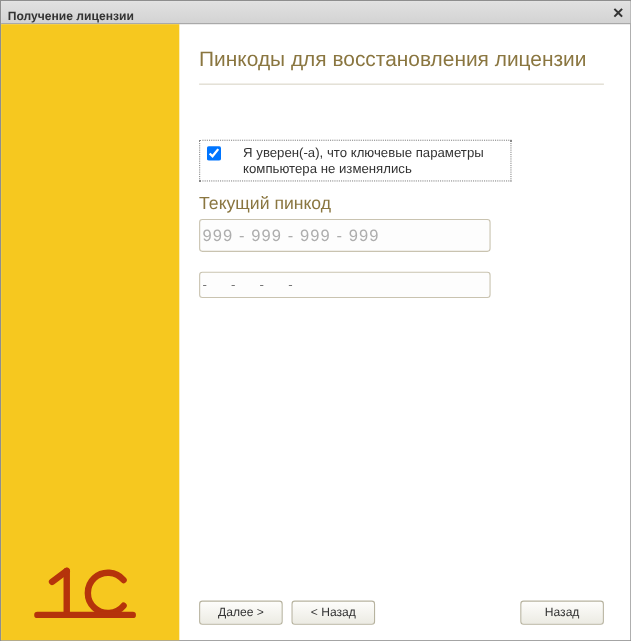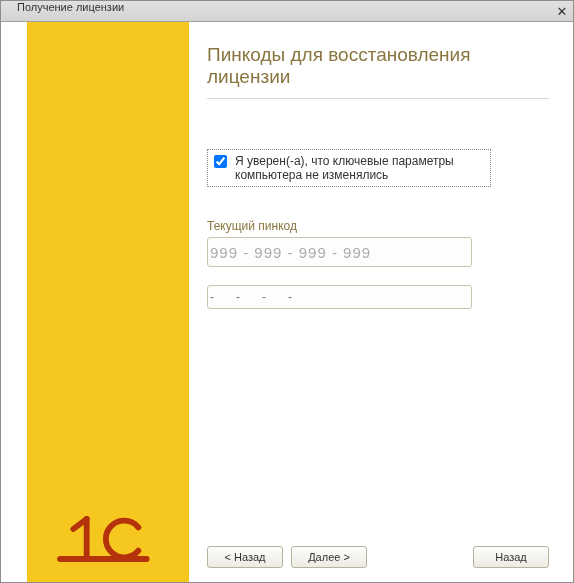--- a/index.html
+++ b/index.html
@@ -15,44 +15,43 @@
     box-sizing: border-box;
     border: 1px solid #8e8e8e;
     background: #fff;
     position: relative;
   }
   .titlebar {
     height: 20px;
     background: linear-gradient(#e1e1e1, #d3d3d3);
     border-bottom: 1px solid #a0a0a0;
     display: flex;
-    align-items: flex-start;
-    padding-left: 16px;
+    align-items: flex-end;
+    padding-left: 6px;
     font-size: 11px;
-    font-weight: normal;
+    font-weight: bold;
     color: #333;
     position: relative;
   }
   .titlebar .close {
     position: absolute;
     right: 0;
     top: 0;
     width: 22px;
     height: 20px;
     display: flex;
     align-items: center;
     justify-content: center;
     font-size: 13px;
     color: #333;
     cursor: pointer;
   }
   .body {
     display: flex;
     height: calc(100% - 21px);
-    padding-left: 26px;
   }
   .sidebar {
     width: 162px;
     background: #f4c430;
     background: #f7c51e;
     background: #f6c81f;
     position: relative;
     flex-shrink: 0;
   }
   .logo {
@@ -77,36 +76,36 @@
     color: #8a7640;
   }
   .hr {
     border: none;
     border-top: 1px solid #d9d4c6;
     margin: 0 0 50px 0;
   }
   .check-row {
     border: 1px dotted #888;
     padding: 4px 6px;
-    margin-bottom: 32px;
+    margin-bottom: 12px;
     display: flex;
     align-items: flex-start;
-    gap: 8px;
+    gap: 20px;
     font-size: 12px;
     color: #333;
     width: 270px;
   }
   .check-row input[type=checkbox] {
     margin: 1px 0 0 0;
   }
   .field-group {
     margin-bottom: 18px;
   }
   .field-label {
-    font-size: 12px;
+    font-size: 16px;
     color: #8a7640;
     margin-bottom: 4px;
   }
   .pin-input {
     width: 265px;
     height: 30px;
     box-sizing: border-box;
     border: 1px solid #c9c3b0;
     border-radius: 3px;
     font-size: 15px;
@@ -181,21 +180,21 @@
       <div class="field-group">
         <div class="field-label">Текущий пинкод</div>
         <input class="pin-input" type="text" value="999 - 999 - 999 - 999" style="">
       </div>
 
       <div class="field-group">
         <input class="pin-input backup" type="text" placeholder="-   -   -   -" style="">
       </div>
 
       <div class="footer">
+        <button class="btn">Далее &gt;</button>
         <button class="btn">&lt; Назад</button>
-        <button class="btn">Далее &gt;</button>
         <div class="spacer"></div>
         <button class="btn">Назад</button>
       </div>
 
     </div>
   </div>
 </div>
 
 </body></html>

